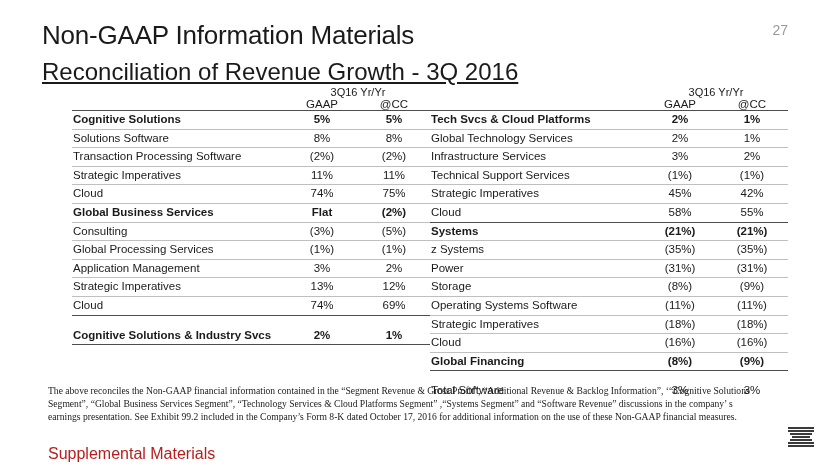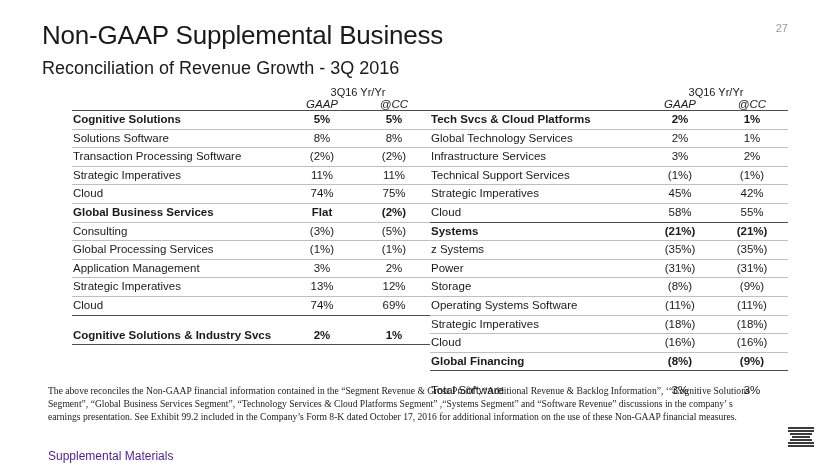--- a/index.html
+++ b/index.html
@@ -18,39 +18,40 @@
   .slide {
     position: relative;
     width: 830px;
     height: 467px;
     box-sizing: border-box;
   }
   .page-number {
     position: absolute;
     top: 22px;
     right: 42px;
-    font-size: 11px;
+    font-size: 14px;
     color: #9a9a9a;
   }
   .title {
     position: absolute;
     left: 42px;
     top: 20px;
     font-size: 26px;
     font-weight: 400;
     letter-spacing: -0.2px;
     color: #1a1a1a;
   }
   .subtitle {
     position: absolute;
     left: 42px;
     top: 58px;
-    font-size: 18px;
+    font-size: 24px;
     font-weight: 400;
     color: #1a1a1a;
+    text-decoration: underline;
   }
   .tables {
     position: absolute;
     top: 86px;
     left: 42px;
     width: 746px;
     display: flex;
     justify-content: flex-end;
   }
   .tbl-wrap {
@@ -68,21 +69,20 @@
   .hdr-period td {
     text-align: center;
     font-size: 11px;
     padding-bottom: 1px;
     font-weight: 400;
   }
   .hdr-cols td {
     font-size: 11.5px;
     text-align: center;
     padding-bottom: 2px;
-    font-style: italic;
   }
   .hdr-cols td.label-cell {
     text-align: left;
   }
   tr.row td {
     height: 17.6px;
     border-bottom: 1px solid #bfbfbf;
     font-size: 11.5px;
     line-height: 17.6px;
   }
@@ -117,22 +117,22 @@
     width: 710px;
     font-size: 9.6px;
     line-height: 13.2px;
     font-family: "Liberation Serif", serif;
     color: #1a1a1a;
   }
   .footer-label {
     position: absolute;
     left: 48px;
     bottom: 4px;
-    font-size: 12px;
-    color: #4c1d95;
+    font-size: 16px;
+    color: #b91c1c;
   }
   .logo {
     position: absolute;
     right: 16px;
     bottom: 20px;
     width: 26px;
     height: 20px;
     display: flex;
     flex-direction: column;
     justify-content: space-between;
@@ -150,21 +150,21 @@
   .logo i:nth-child(6) { width: 26px; }
   .logo i:nth-child(7) { width: 26px; }
 </style>
 </head>
 <body>
 
 <div class="slide">
 
   <div class="page-number">27</div>
 
-  <div class="title">Non-GAAP Supplemental Business</div>
+  <div class="title">Non-GAAP Information Materials</div>
   <div class="subtitle">Reconciliation of Revenue Growth - 3Q 2016</div>
 
   <div class="tables">
 
     <div class="tbl-wrap">
       <table class="rec">
         <tbody>
           <tr class="hdr-period">
             <td class="label-cell"></td>
             <td colspan="2">3Q16 Yr/Yr</td>

